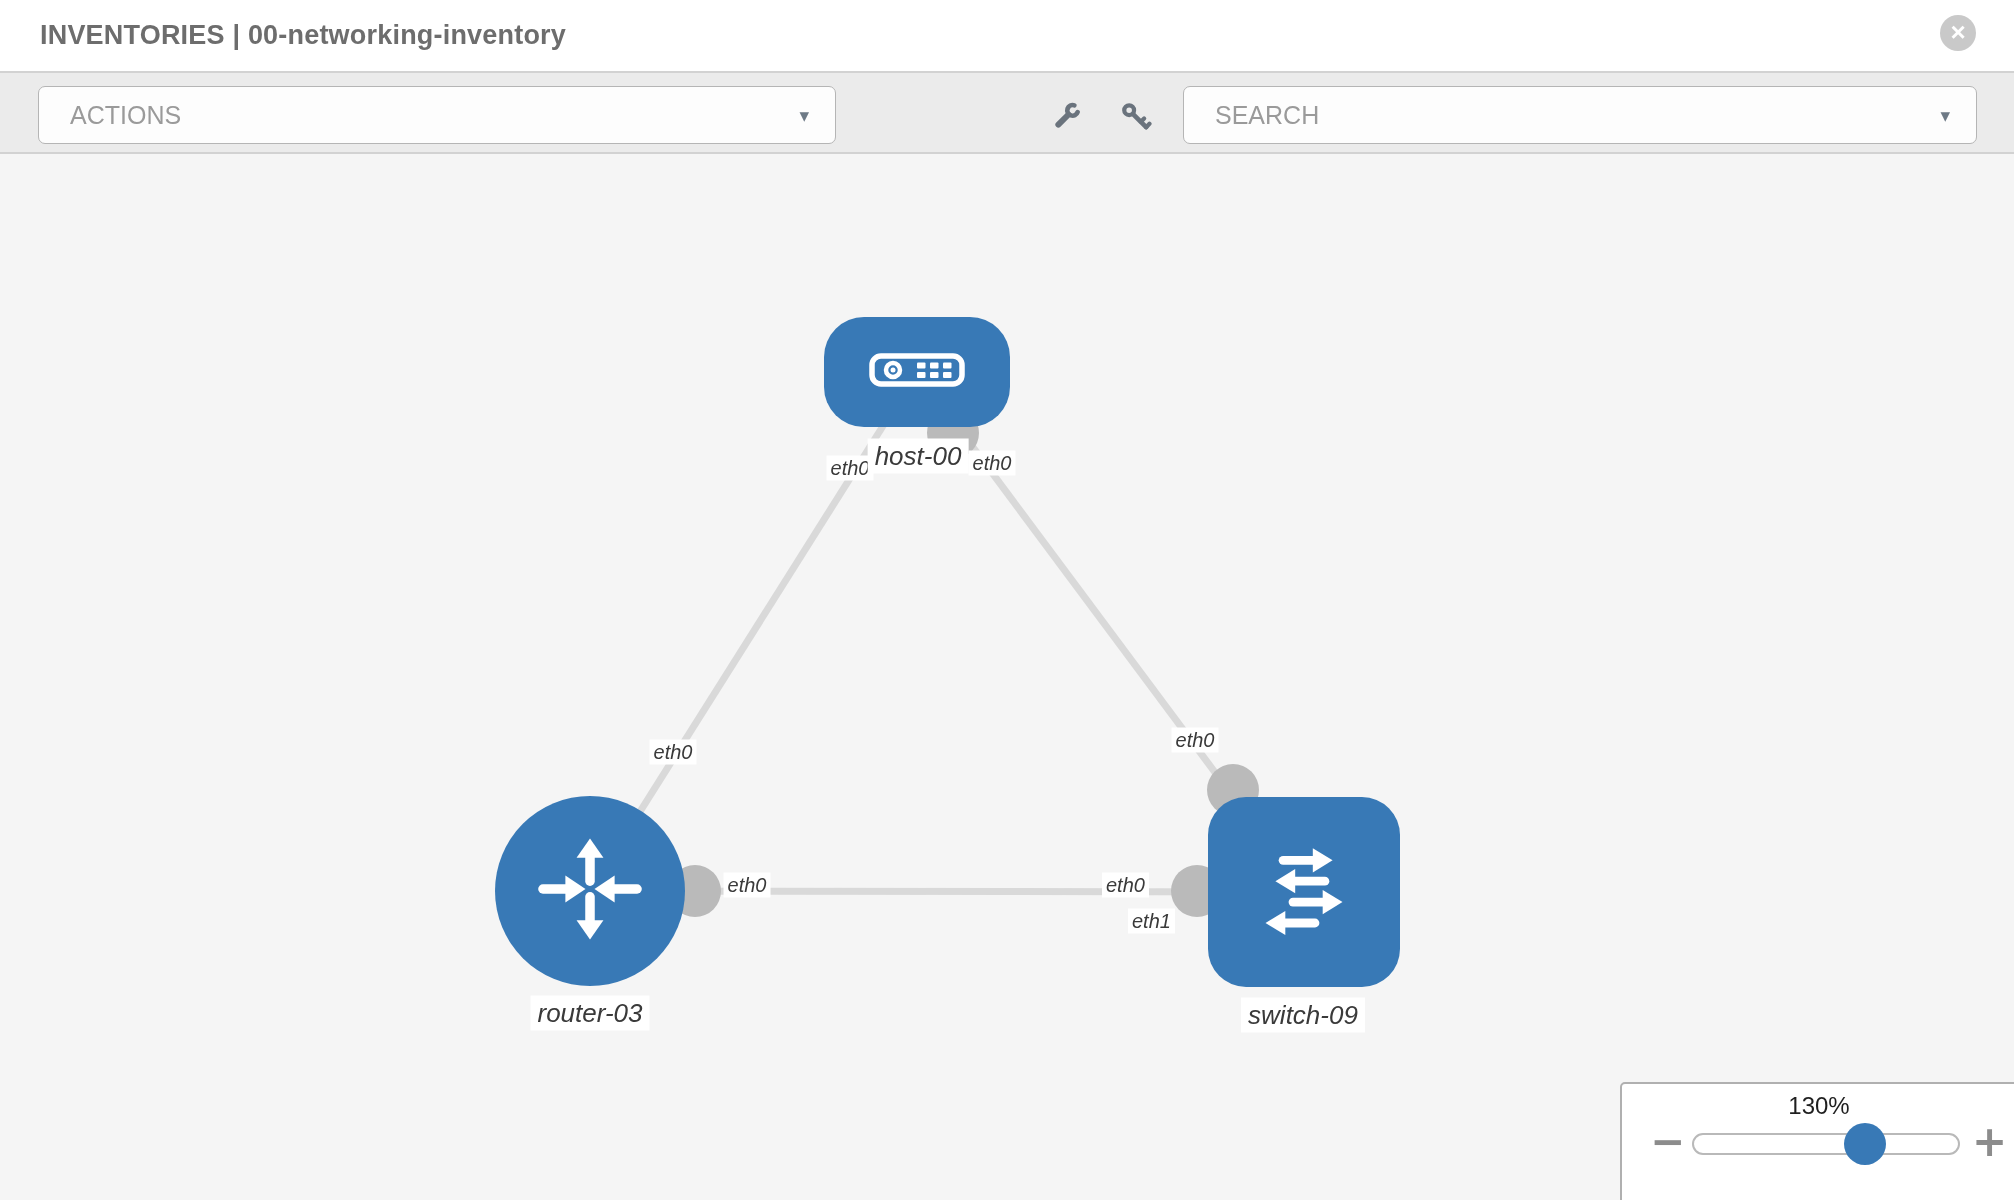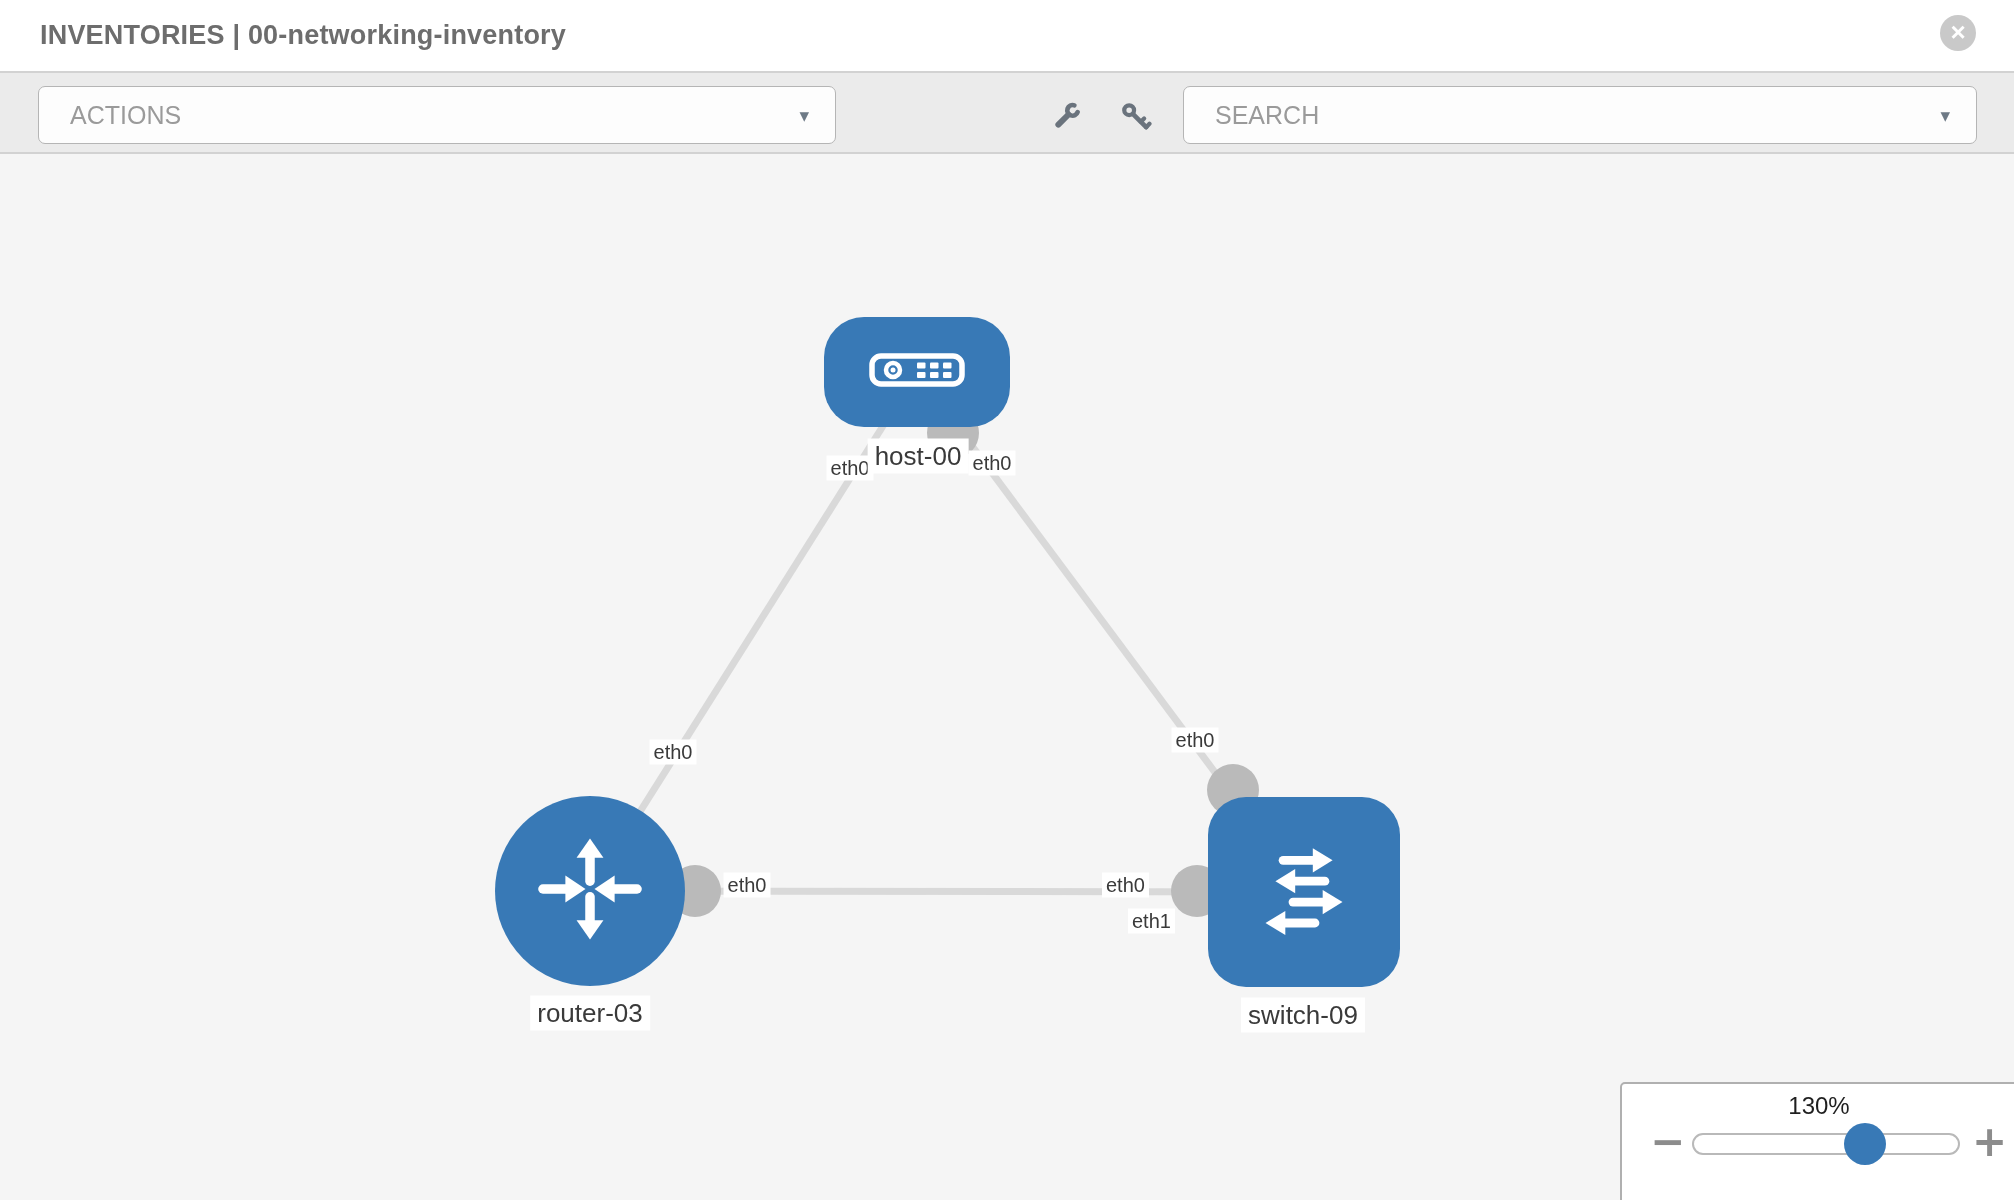--- a/index.html
+++ b/index.html
@@ -35,21 +35,21 @@
   .canvas { position:absolute; left:0; top:154px; width:2014px; height:1046px;
             background:#f5f5f5; overflow:hidden; }
   .linksvg { position:absolute; left:0; top:0; z-index:1; }
 
   .node { position:absolute; z-index:2; background:#3879b6; display:flex;
           align-items:center; justify-content:center; cursor:pointer; }
   .node-host   { left:824px;  top:163px; width:186px; height:110px; border-radius:40px; }
   .node-router { left:495px;  top:642px; width:190px; height:190px; border-radius:50%; }
   .node-switch { left:1208px; top:643px; width:192px; height:190px; border-radius:38px; }
 
-  .lbl { position:absolute; z-index:3; background:#fff; color:#3a3a3a; white-space:nowrap; }
+  .lbl { position:absolute; z-index:3; background:#fff; color:#3a3a3a; white-space:nowrap;font-style:italic; }
   .node-lbl { font-size:26px; padding:2px 7px; transform:translate(-50%,-50%); }
   .port-lbl { font-size:20px; padding:1px 4px; transform:translate(-50%,-50%); }
   .port-lbl.edge { transform:translateY(-50%); }  
 
   
   .zoom-panel { position:absolute; left:1620px; top:928px; width:400px; height:124px;
                 background:#fff; border:2px solid #b0b0b0; border-radius:5px; z-index:10; }
   .zoom-pct { position:absolute; left:0; top:8px; width:394px; text-align:center;
               font-size:24px; color:#1f1f1f; }
   .zoom-minus, .zoom-plus { position:absolute; top:34px; font-size:42px; font-weight:bold;

